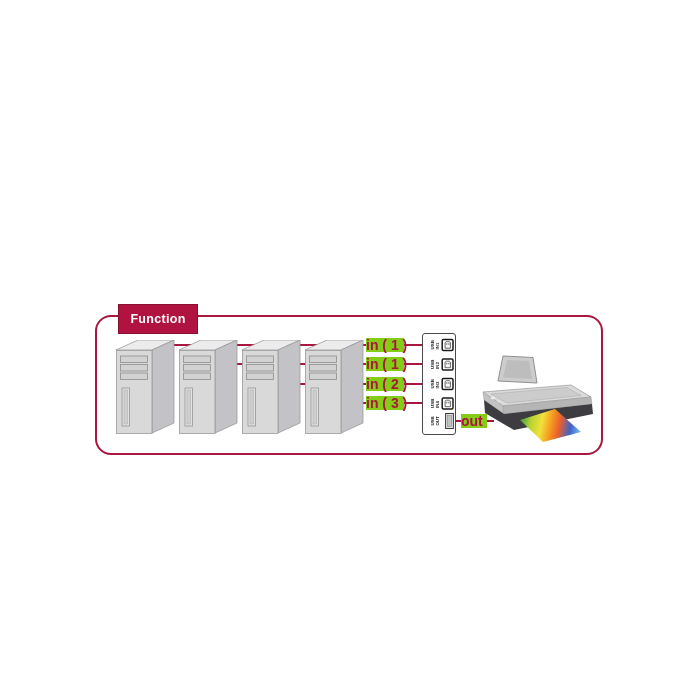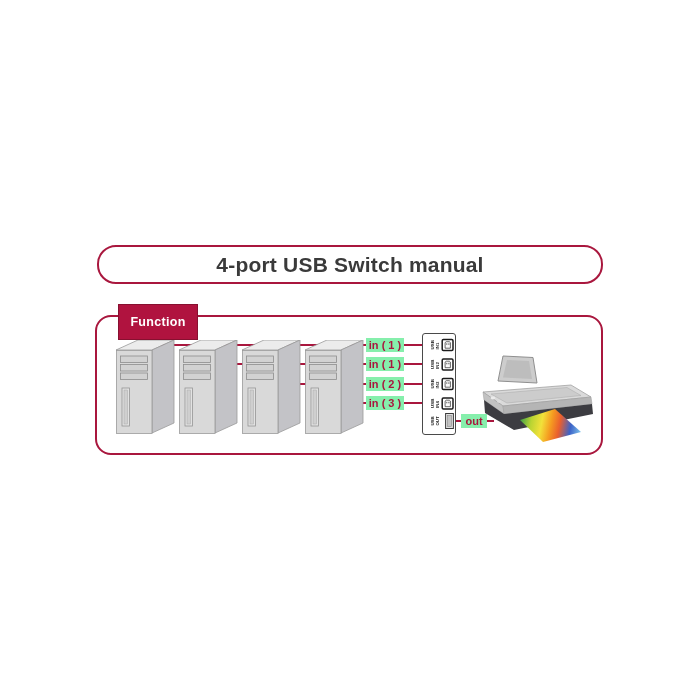--- a/index.html
+++ b/index.html
@@ -19,59 +19,56 @@
   .title-box .title {
     font-size:21px; font-weight:600; color:#3a3a3a; letter-spacing:0.2px;
   }
   
   .function-box {
     position:absolute; left:95px; top:315px; width:508px; height:140px;
     border:2px solid #a9173e; border-radius:16px; background:#ffffff;
     z-index:0;
   }
   .function-badge {
-    position:absolute; left:118px; top:304px; width:80px; height:36px;
+    position:absolute; left:118px; top:304px; width:80px; height:30px;
     background:#b0133f; border:1px solid #871030;
     color:#ffffff; font-size:12.5px; font-weight:bold;
     display:flex; align-items:center; justify-content:center;
     letter-spacing:0.3px; z-index:6;
   }
   
   .conn { position:absolute; height:2px; background:#a9173e; z-index:1; }
   
   .tower { position:absolute; width:59px; height:94px; z-index:2; }
   .t1 { left:116px; top:340px; }
   .t2 { left:179px; top:340px; }
   .t3 { left:242px; top:340px; }
   .t4 { left:305px; top:340px; }
   
   .io-label {
-    position:absolute; z-index:3; background:#86efac; text-align:center;
-    font-size:11px; font-weight:bold; color:#a9173e; line-height:14px;
+    position:absolute; z-index:3; background:#84cc16; text-align:left;
+    font-size:14px; font-weight:bold; color:#a9173e; line-height:14px;
     height:14px; white-space:nowrap;
   }
   .in-label { left:366px; width:38px; }
   
   .switch-panel {
     position:absolute; left:422px; top:333px; width:34px; height:102px;
     background:#ffffff; border:1px solid #4a4a4a; border-radius:3px;
     z-index:2;
   }
   .switch-panel svg { position:absolute; left:-1px; top:-1px; }
   
   .printer { position:absolute; left:481px; top:353px; z-index:2; }
 </style>
 </head>
 <body>
 
 <div class="page">
 
-  <div class="title-box">
-    <span class="title">4-port USB Switch manual</span>
-  </div>
 
   <div class="function-box"></div>
   <div class="function-badge">
     <span>Function</span>
   </div>
 
   <div class="conn" style="left:150px; top:344px; width:274px;"></div>
   <div class="conn" style="left:210px; top:363px; width:214px;"></div>
   <div class="conn" style="left:273px; top:383px; width:151px;"></div>
   <div class="conn" style="left:336px; top:402px; width:88px;"></div>

